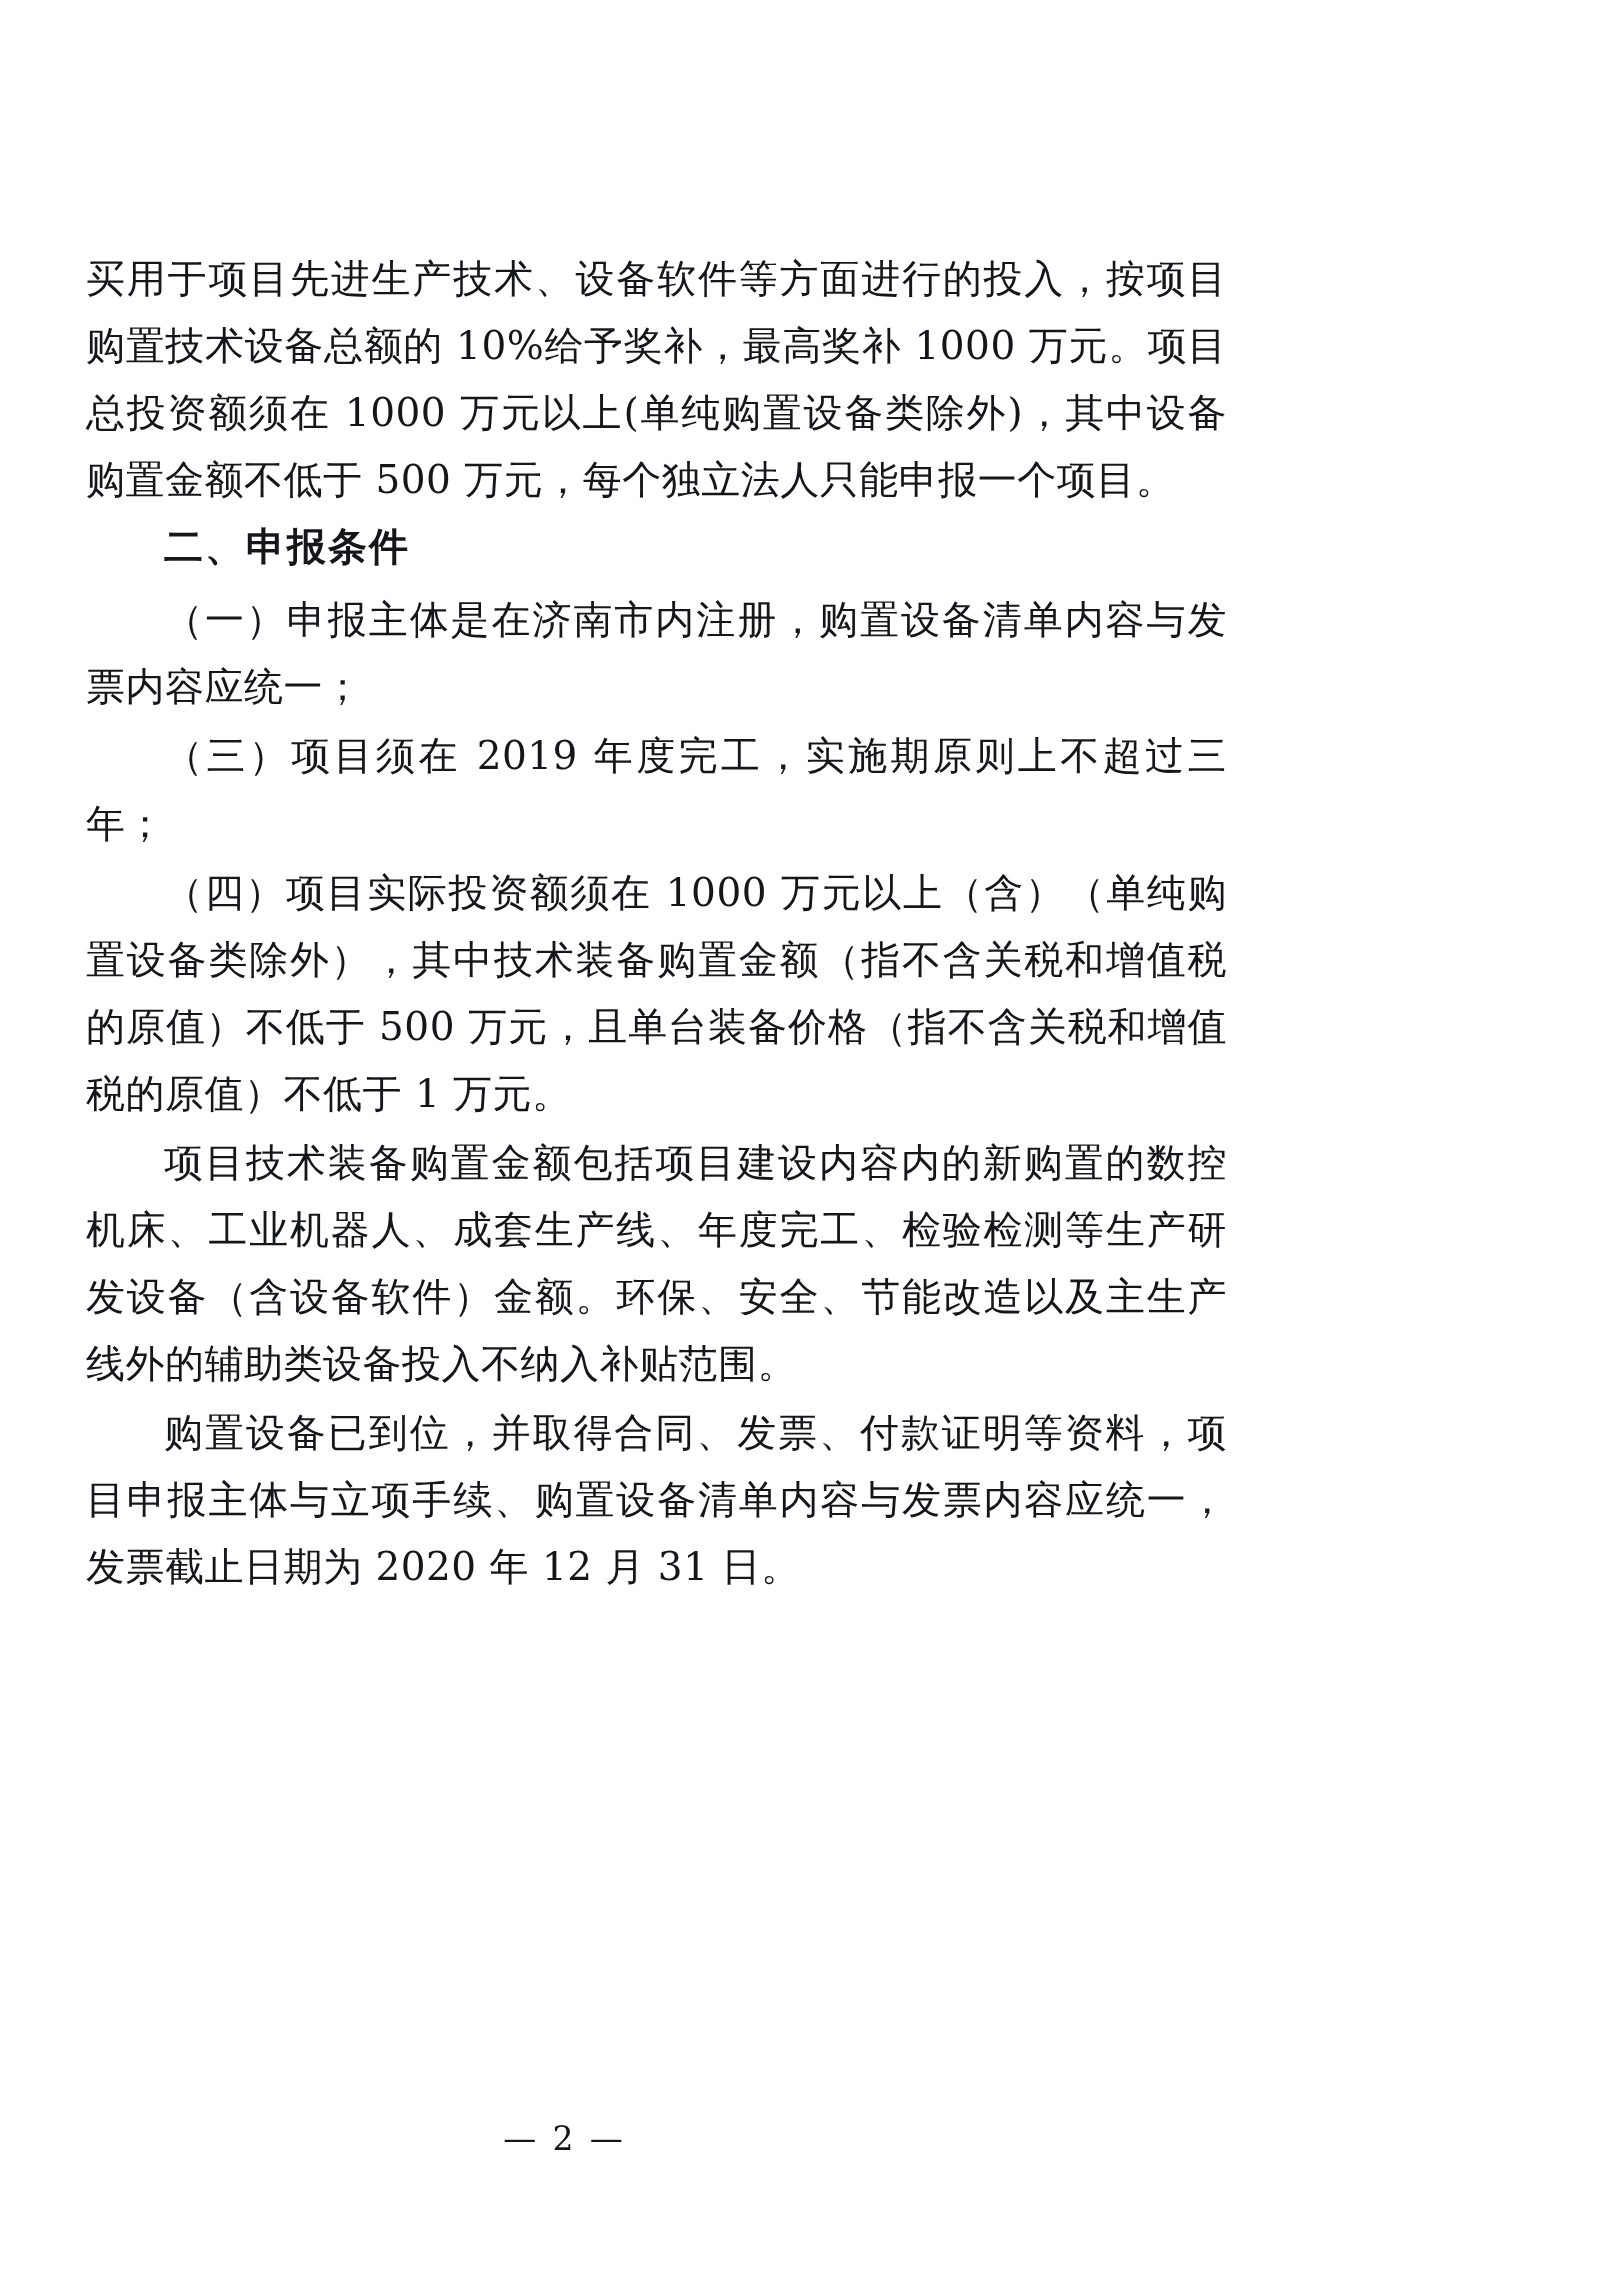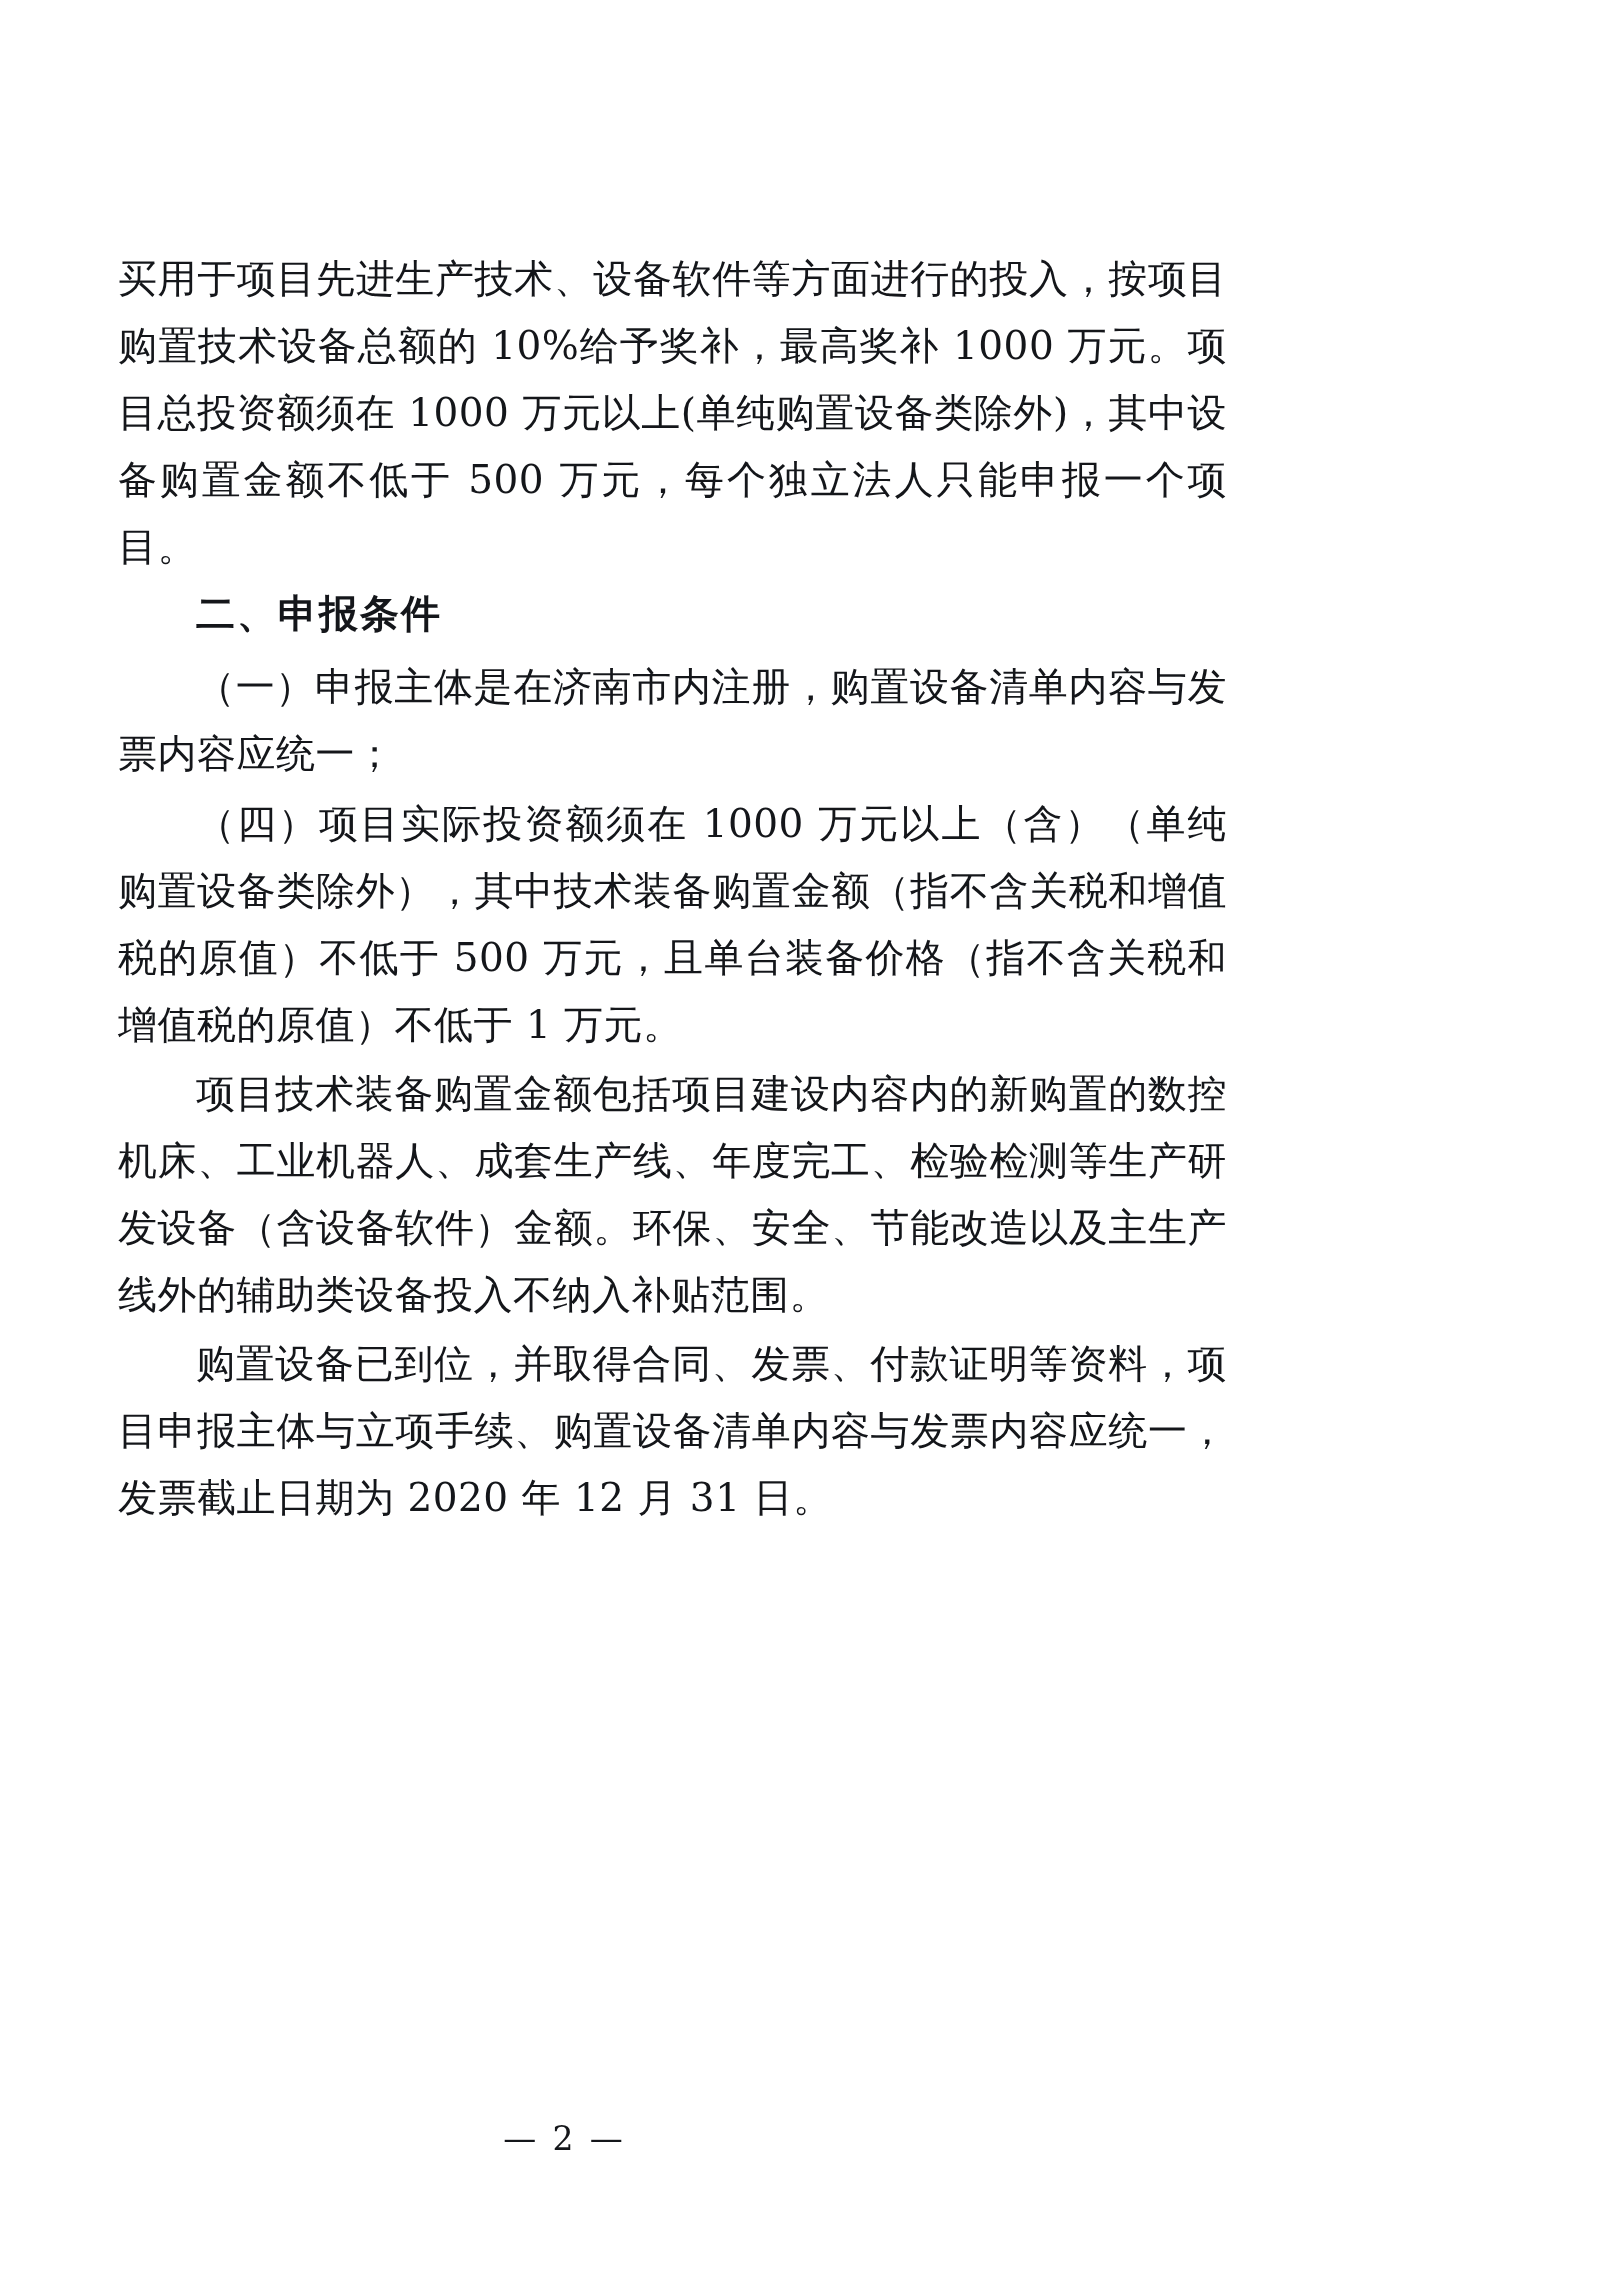--- a/index.html
+++ b/index.html
@@ -11,21 +11,21 @@
     width: 1621px;
     height: 2293px;
     font-family: "DejaVu Serif", "Liberation Serif", serif;
     color: #1a1a1a;
   }
   .page {
     position: relative;
     width: 1433px;
     height: 2293px;
     box-sizing: border-box;
-    padding: 245px 206px 0 118px;
+    padding: 245px 206px 0 86px;
     background: #ffffff;
   }
   .doc-body {
     font-size: 39px;
     line-height: 1.72;
     text-align: justify;
     text-justify: inter-ideograph;
     letter-spacing: 0.5px;
     color: #14161a;
   }
@@ -66,20 +66,21 @@
 <div class="page">
   <div class="doc-body">
 
     <p class="para">买用于项目先进生产技术、设备软件等方面进行的投入，按项目购置技术设备总额的 10%给予奖补，最高奖补 1000 万元。项目总投资额须在 1000 万元以上(单纯购置设备类除外)，其中设备购置金额不低于 500 万元，每个独立法人只能申报一个项目。</p>
 
     <p class="heading">二、申报条件</p>
 
     <p class="para indent">（一）申报主体是在济南市内注册，购置设备清单内容与发票内容应统一；</p>
 
 
+    <p class="para indent">（三）项目须在 2019 年度完工，实施期原则上不超过三年；</p>
 
     <p class="para indent">（四）项目实际投资额须在 1000 万元以上（含）（单纯购置设备类除外），其中技术装备购置金额（指不含关税和增值税的原值）不低于 500 万元，且单台装备价格（指不含关税和增值税的原值）不低于 1 万元。</p>
 
     <p class="para indent">项目技术装备购置金额包括项目建设内容内的新购置的数控机床、工业机器人、成套生产线、年度完工、检验检测等生产研发设备（含设备软件）金额。环保、安全、节能改造以及主生产线外的辅助类设备投入不纳入补贴范围。</p>
 
     <p class="para indent">购置设备已到位，并取得合同、发票、付款证明等资料，项目申报主体与立项手续、购置设备清单内容与发票内容应统一，发票截止日期为 2020 年 12 月 31 日。</p>
 
   </div>
 
   <div class="page-number">

